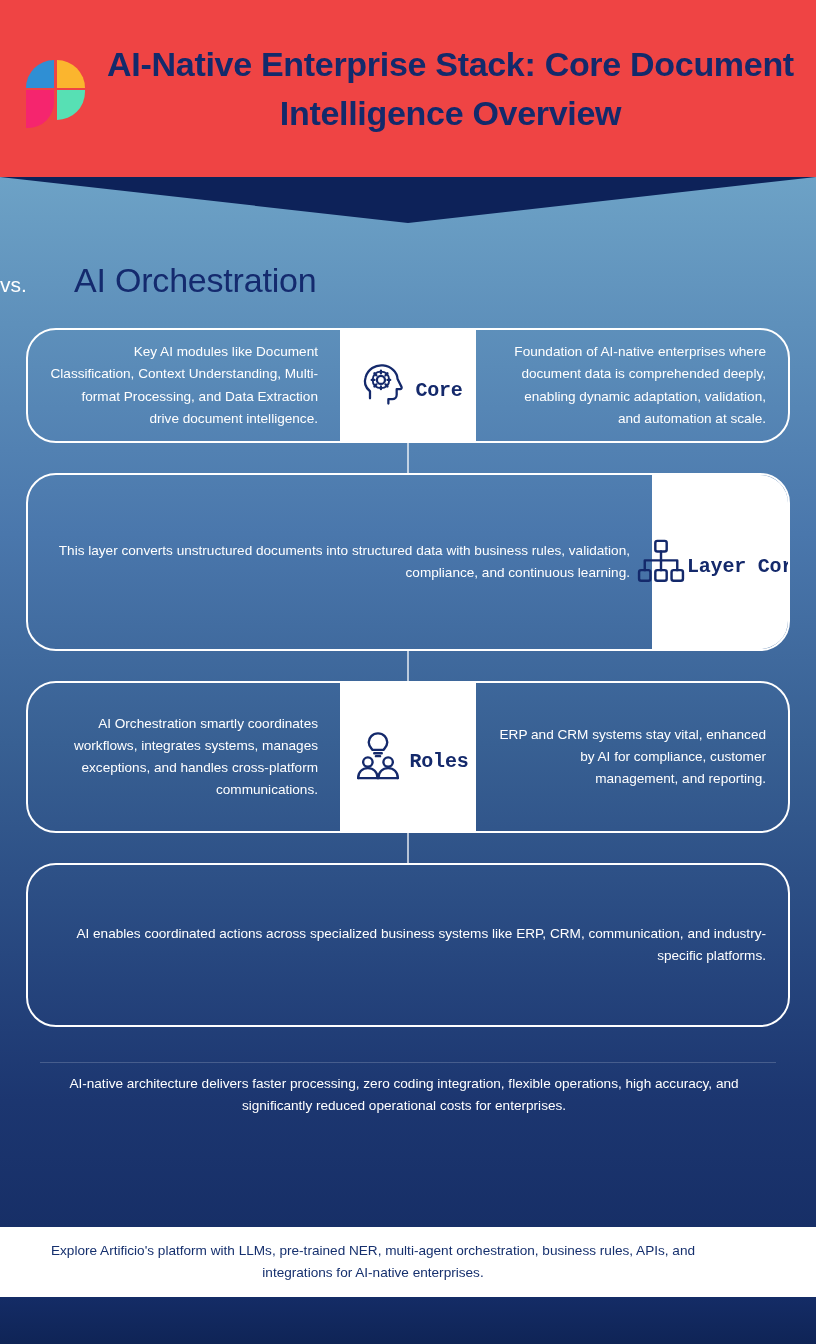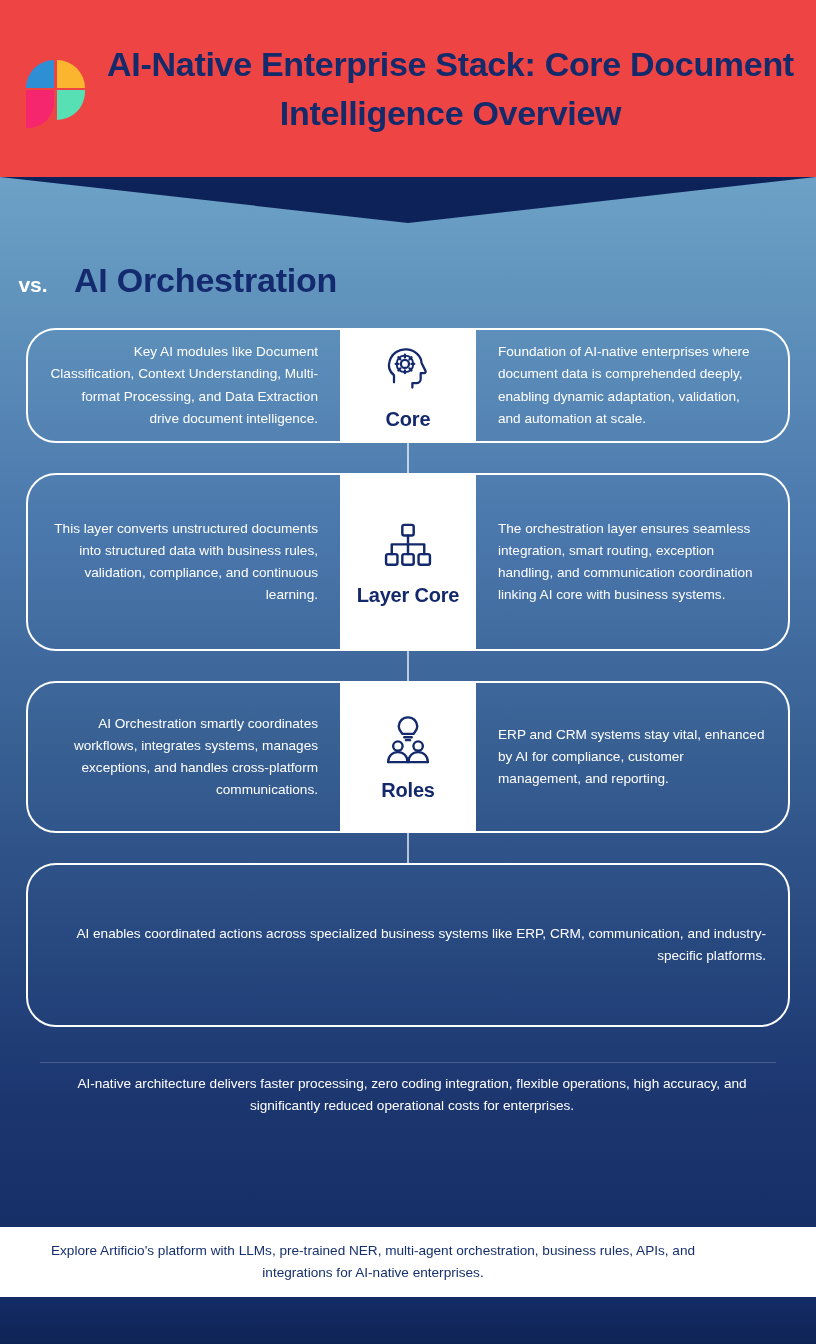--- a/index.html
+++ b/index.html
@@ -54,26 +54,26 @@
   
   .vs-row {
     position:absolute; left:0; top:75px; width:816px; height:56px;
     display:flex; align-items:center;
   }
   .vs-left {
     width:340px; text-align:right; padding-right:8px;
     color:#142a6e; font-size:34px; font-weight:bold; letter-spacing:-0.2px;
   }
   .vs-mid {
-    width:66px; text-align:center; color:#ffffff;
-    font-size:21px; font-weight:bold; padding-top:10px;
+    width:66px; color:#ffffff;
+    font-size:21px; font-weight:normal; padding-top:10px;
   }
   .vs-right {
     width:410px; text-align:left; padding-left:8px;
-    color:#142a6e; font-size:34px; font-weight:bold; letter-spacing:-0.2px;
+    color:#142a6e; font-size:34px; font-weight:normal; letter-spacing:-0.2px;
   }
 
   
   .rows { position:absolute; left:0; top:151px; width:816px; }
   .row-block { position:relative; }
   .connector {
     width:2px; background:rgba(255,255,255,0.65);
     margin:0 auto;
   }
   .row {
@@ -83,42 +83,43 @@
     border-radius:30px;
     display:flex; align-items:stretch;
     overflow:hidden;
   }
   .cell-text {
     flex:1; padding:20px 22px;
     color:#ffffff; font-size:13.6px; line-height:1.62;
     display:flex; align-items:center;
   }
   .cell-left  { justify-content:flex-end; text-align:right; }
-  .cell-right { justify-content:flex-start; text-align:left; }
+  .cell-right { justify-content:flex-start; text-align:right; }
   .cell-center {
     width:136px; flex:none; background:#ffffff;
-    display:flex; flex-direction:column;
+    display:flex; flex-direction:row;
     align-items:center; justify-content:center;
     padding:10px 2px;
+    font-family:Liberation Mono, monospace;
   }
   .icon-box { width:62px; height:58px; display:flex;
               align-items:center; justify-content:center; }
   .icon-label {
     margin-top:9px; color:#14296b;
     font-size:20px; font-weight:bold; letter-spacing:-0.2px;
     white-space:nowrap;
   }
 
   
   .divider {
     position:absolute; left:40px; top:885px; width:736px; height:1px;
     background:rgba(255,255,255,0.18);
   }
   .summary {
-    position:absolute; left:52px; top:896px; width:720px;
+    position:absolute; left:44px; top:896px; width:720px;
     color:#ffffff; font-size:13.6px; line-height:1.62; text-align:center;
   }
   .footer-white {
     position:absolute; left:0; top:1227px; width:738px; height:70px;
     background:#ffffff;
     display:flex; align-items:center; justify-content:center;padding-left:8px;
   }
   .footer-text {
     width:700px; text-align:center;
     color:#16306e; font-size:13.6px; line-height:1.62;
@@ -187,21 +188,20 @@
             <svg width="52" height="50" viewBox="0 0 64 60" fill="none" stroke="#14296b" stroke-width="3" stroke-linecap="round" stroke-linejoin="round">
               <rect x="25" y="4" width="14" height="13" rx="2.5"></rect>
               <rect x="5" y="40" width="14" height="13" rx="2.5"></rect>
               <rect x="25" y="40" width="14" height="13" rx="2.5"></rect>
               <rect x="45" y="40" width="14" height="13" rx="2.5"></rect>
               <path d="M32 17 L32 28 M12 40 L12 28 L52 28 L52 40 M32 28 L32 40"></path>
             </svg>
           </div>
           <div class="icon-label">Layer Core</div>
         </div>
-        <div class="cell-text cell-right">The orchestration layer ensures seamless integration, smart routing, exception handling, and communication coordination linking AI core with business systems.</div>
       </div>
       <div class="connector" style="height:30px"></div>
     </div>
 
     <div class="row-block">
       <div class="row" style="height:152px">
         <div class="cell-text cell-left">AI Orchestration smartly coordinates workflows, integrates systems, manages exceptions, and handles cross-platform communications.</div>
         <div class="cell-center">
           <div class="icon-box">
             <svg width="54" height="54" viewBox="0 0 64 64" fill="none" stroke="#14296b" stroke-width="2.8" stroke-linecap="round" stroke-linejoin="round">

